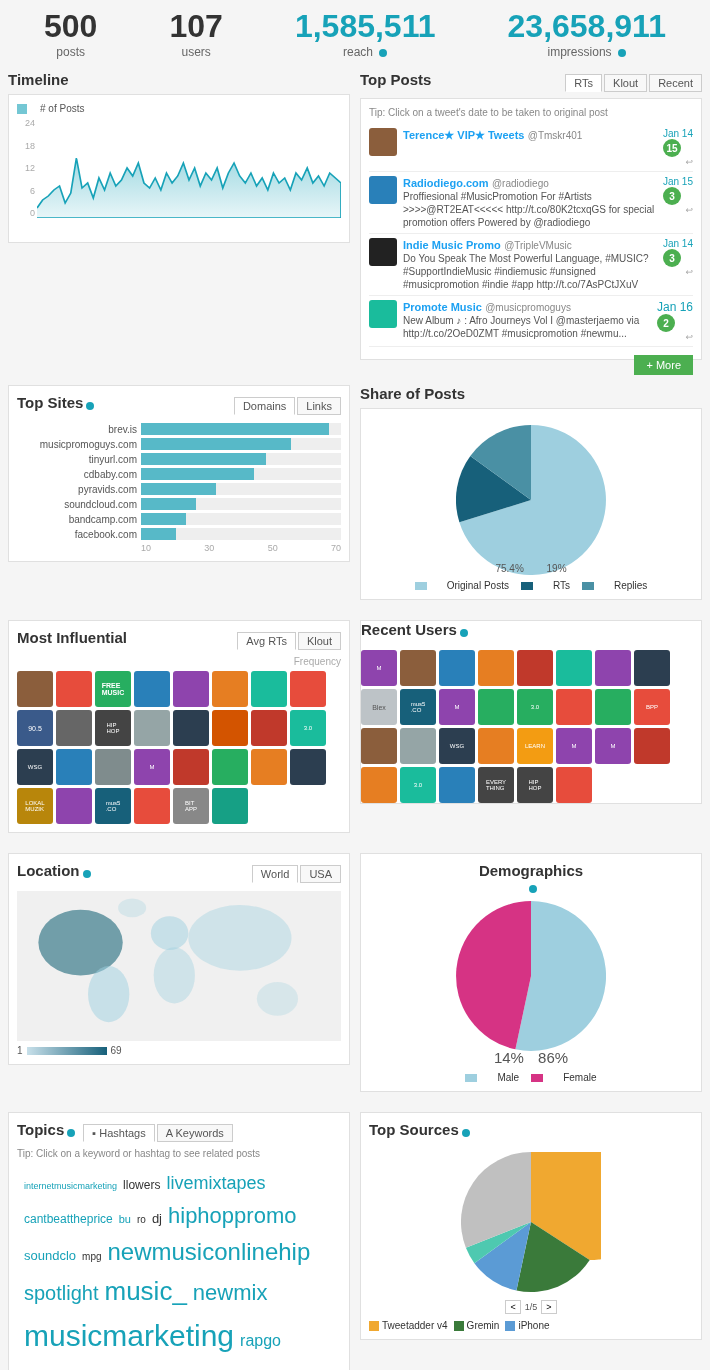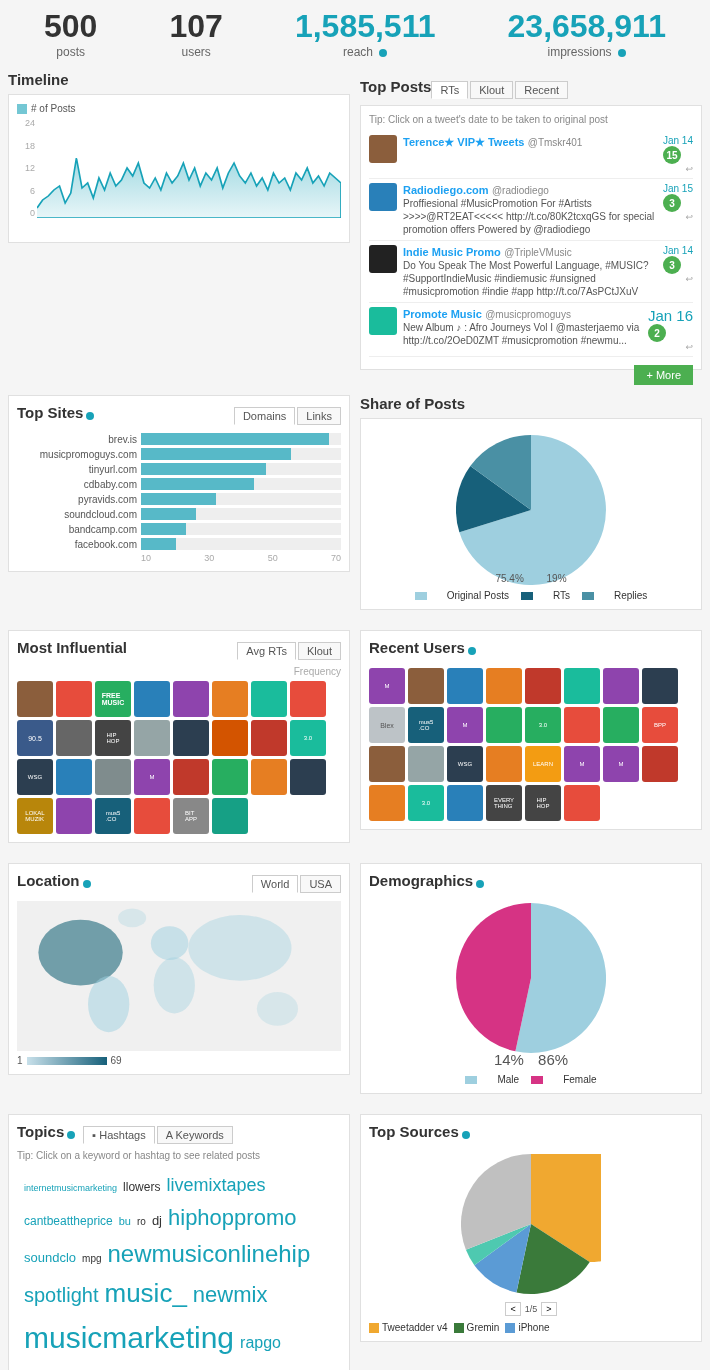--- a/index.html
+++ b/index.html
@@ -88,21 +88,21 @@
       border: 1px solid #e0e0e0;
       padding: 8px;
       margin-bottom: 10px;
     }
     .timeline-legend {
       font-size: 10px;
       color: #555;
       margin-bottom: 4px;
       display: flex;
       align-items: center;
-      gap: 4px;
+      gap: 13px;
     }
     .legend-box {
       display: inline-block;
       width: 10px; height: 10px;
       background: #17a2b8;
       opacity: 0.6;
     }
     .chart-area {
       height: 100px;
       position: relative;
@@ -110,23 +110,23 @@
     }
     
     .top-posts-box {
       background: #fff;
       border: 1px solid #e0e0e0;
       padding: 8px;
       margin-bottom: 10px;
     }
     .top-posts-header {
       display: flex;
+      justify-content: space-between;
       align-items: center;
       margin-bottom: 4px;
-      margin-top: 7px;
     }
     .tab-group { display: flex; gap: 2px; }
     .tab-btn {
       border: 1px solid #ccc;
       background: #f8f8f8;
       padding: 2px 8px;
       font-size: 11px;
       cursor: pointer;
       color: #555;
     }
@@ -226,21 +226,20 @@
       width: 36px; height: 36px;
       background: #ccc;
       border-radius: 3px;
       overflow: hidden;
       flex-shrink: 0;
     }
     
     .recent-users-box {
       background: #fff;
       border: 1px solid #e0e0e0;
-      padding: 8px;
       margin-bottom: 10px;
     }
     
     .location-box {
       background: #fff;
       border: 1px solid #e0e0e0;
       padding: 8px;
       margin-bottom: 10px;
     }
     .location-header {
@@ -435,21 +434,21 @@
         </div>
 
         <div class="post-item">
           <div class="post-avatar av7"></div>
           <div class="post-content">
             <span class="post-user">Promote Music</span>
             <span class="post-handle">@musicpromoguys</span>
             <div class="post-text">New Album ♪ : Afro Journeys Vol I @masterjaemo via http://t.co/2OeD0ZMT #musicpromotion #newmu...</div>
           </div>
           <div class="post-meta">
-            <div style="color:#17a2b8;cursor:pointer;font-size:15px;">Jan 16</div>
+            <div style="color:#17a2b8;cursor:pointer;font-size:12px;">Jan 16</div>
             <div class="post-count">2</div>
             <div style="font-size:9px;color:#aaa;">↩</div>
           </div>
         </div>
         <div style="text-align:right; margin-top:4px;">
           <button class="more-btn">+ More</button>
         </div>
       </div>
     </div>
   </div>
@@ -684,21 +683,21 @@
         <div class="map-scale">
           <span>1</span>
           <div class="scale-bar"></div>
           <span>69</span>
         </div>
       </div>
     </div>
 
     <div class="col-right">
       <div class="demo-box">
-        <div style="display:flex;align-items:center;margin-bottom:6px;">
+        <div style="display:flex;align-items:center;margin-bottom:6px;flex-direction:column;">
           <span class="section-title">Demographics</span>
           <span class="info-dot"></span>
         </div>
         <div class="pie-container">
           <svg width="150" height="150" viewBox="-1 -1 2 2" style="transform:rotate(-90deg)">
 
             <path d="M 0 0 L 1 0 A 1 1 0 1 1 -0.978 -0.208 Z" fill="#9ecfdf"></path>
 
             <path d="M 0 0 L -0.978 -0.208 A 1 1 0 0 1 1 0 Z" fill="#d63384"></path>
           </svg>

